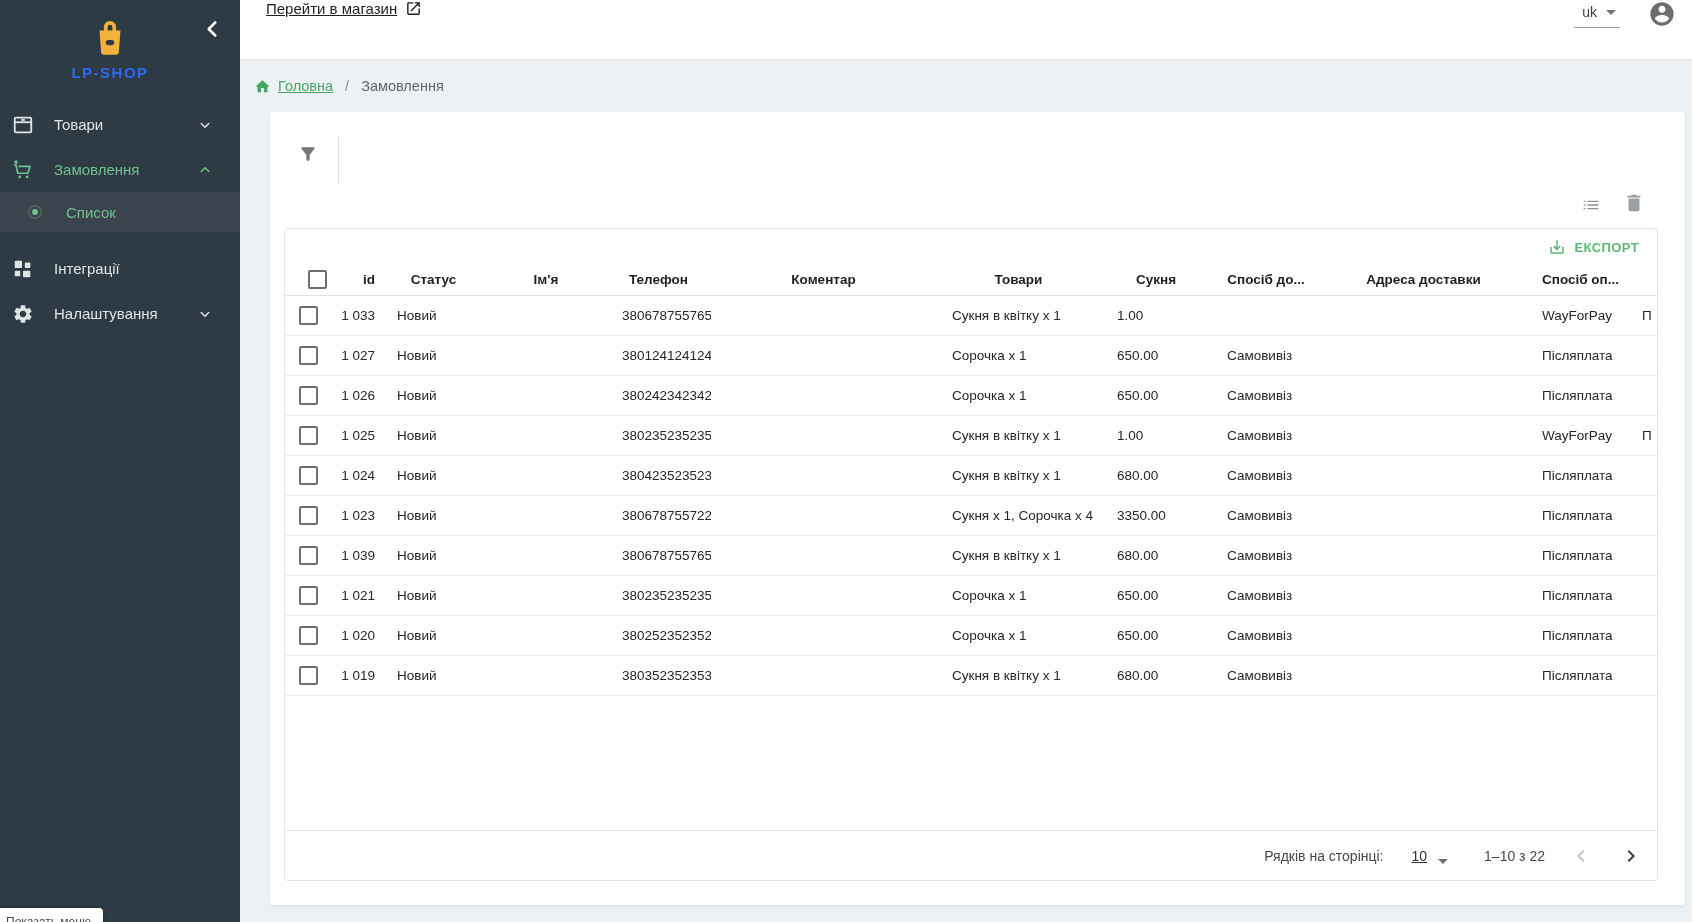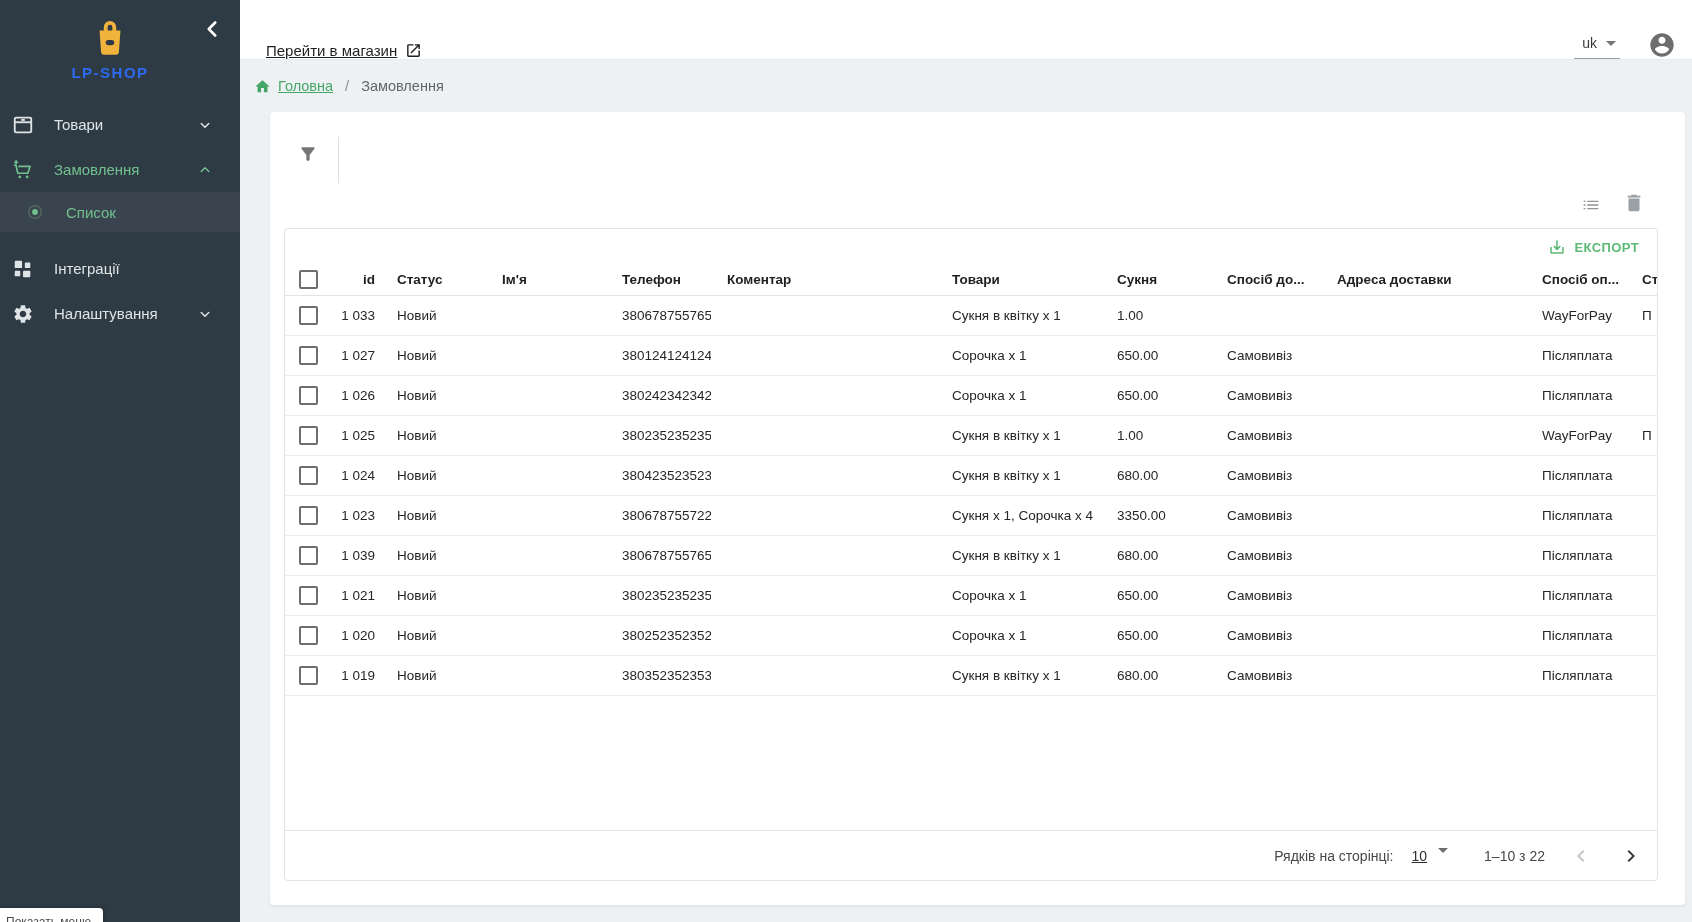--- a/index.html
+++ b/index.html
@@ -38,21 +38,21 @@
   .submenu-item .mi-icon { width:18px; height:18px; margin-left:2px; margin-right:22px; flex:none; }
   .mt-gap { margin-top:14px; }
   .menu-tooltip {
     position:absolute; left:-8px; top:908px; background:#ffffff; color:#4a4a4a;
     font-size:12px; padding:7px 12px 7px 14px; border-radius:4px;
     box-shadow:0 1px 5px rgba(0,0,0,0.35); white-space:nowrap;
   }
   
   .topbar {
     position:absolute; left:240px; right:0; top:0; height:60px; background:#ffffff;
-    border-bottom:1px solid #e7e9ea; display:flex; align-items:flex-end;
+    border-bottom:1px solid #e7e9ea; display:flex; align-items:flex-start;
   }
   .store-link {
     margin-left:26px; display:flex; align-items:center; gap:8px;
     font-size:15px; font-weight:500; color:#1f1f1f; text-decoration:underline; cursor:pointer;
   }
   .topbar-right { margin-left:auto; display:flex; align-items:center; margin-right:16px; }
   .lang-select {
     display:flex; align-items:center; gap:9px; padding:4px 4px 7px 8px;
     border-bottom:1px solid #9c9fa1; cursor:pointer; font-size:14px; color:#3b3b3b;
   }
@@ -83,36 +83,36 @@
     border:1px solid #e1e3e5; border-radius:4px; overflow:hidden;
     display:flex; flex-direction:column; background:#fff;
   }
   .export-row { height:36px; flex:none; display:flex; align-items:center; justify-content:flex-end; padding-right:10px; }
   .export-btn {
     display:flex; align-items:center; gap:8px; cursor:pointer;
     color:var(--export-green,#5eb876); font-size:13px; font-weight:bold; letter-spacing:.4px; padding:4px 8px;
   }
   table { border-collapse:collapse; table-layout:fixed; width:1501px; flex:none; }
   th, td { overflow:hidden; white-space:nowrap; text-align:left; vertical-align:middle; }
-  th { height:30px; padding:0 16px; font-size:13.5px; font-weight:bold; color:#1f1f1f; border-bottom:1px solid #e0e2e4; }
+  th { height:30px; padding:0 16px; font-size:13.5px; font-weight:bold; color:#1f1f1f; border-bottom:1px solid #e0e2e4;text-align:center; }
   td { height:40px; padding:0 16px; font-size:13.5px; color:#262626; border-bottom:1px solid #ebedee; }
   th.cb-cell, td.cb-cell { padding:0 0 0 14px; }
   th.id-cell, td.id-cell { text-align:right; padding:0 6px; }
   .checkbox {
     display:inline-block; width:19px; height:19px; border:2px solid #6b6f72; border-radius:2px;
     background:#fff; cursor:pointer; vertical-align:middle;
   }
   .filler { flex:1; }
   
   .pagination {
     flex:none; height:50px; border-top:1px solid #e3e5e7;
     display:flex; align-items:center; justify-content:flex-end; font-size:14px; color:#45484b;
     padding-right:12px;
   }
-  .rpp-select { display:flex; align-items:flex-start; gap:11px; margin-left:18px; cursor:pointer; color:#2f2f2f;text-decoration:underline; }
+  .rpp-select { display:flex; align-items:flex-end; gap:11px; margin-left:28px; cursor:pointer; color:#2f2f2f;text-decoration:underline; }
   .rpp-select .caret-down { border-top-color:#6f6f6f; }
   .page-range { margin-left:36px; }
   .page-btn { width:28px; height:28px; margin-left:22px; cursor:pointer; display:flex; align-items:center; justify-content:center; }
 </style>
 </head>
 <body>
 
 <div class="sidebar" data-interactable="false">
   <div class="logo-area" data-interactable="false">
     <svg class="logo-bag" data-interactable="false" width="38" height="38" viewBox="0 0 40 40">

